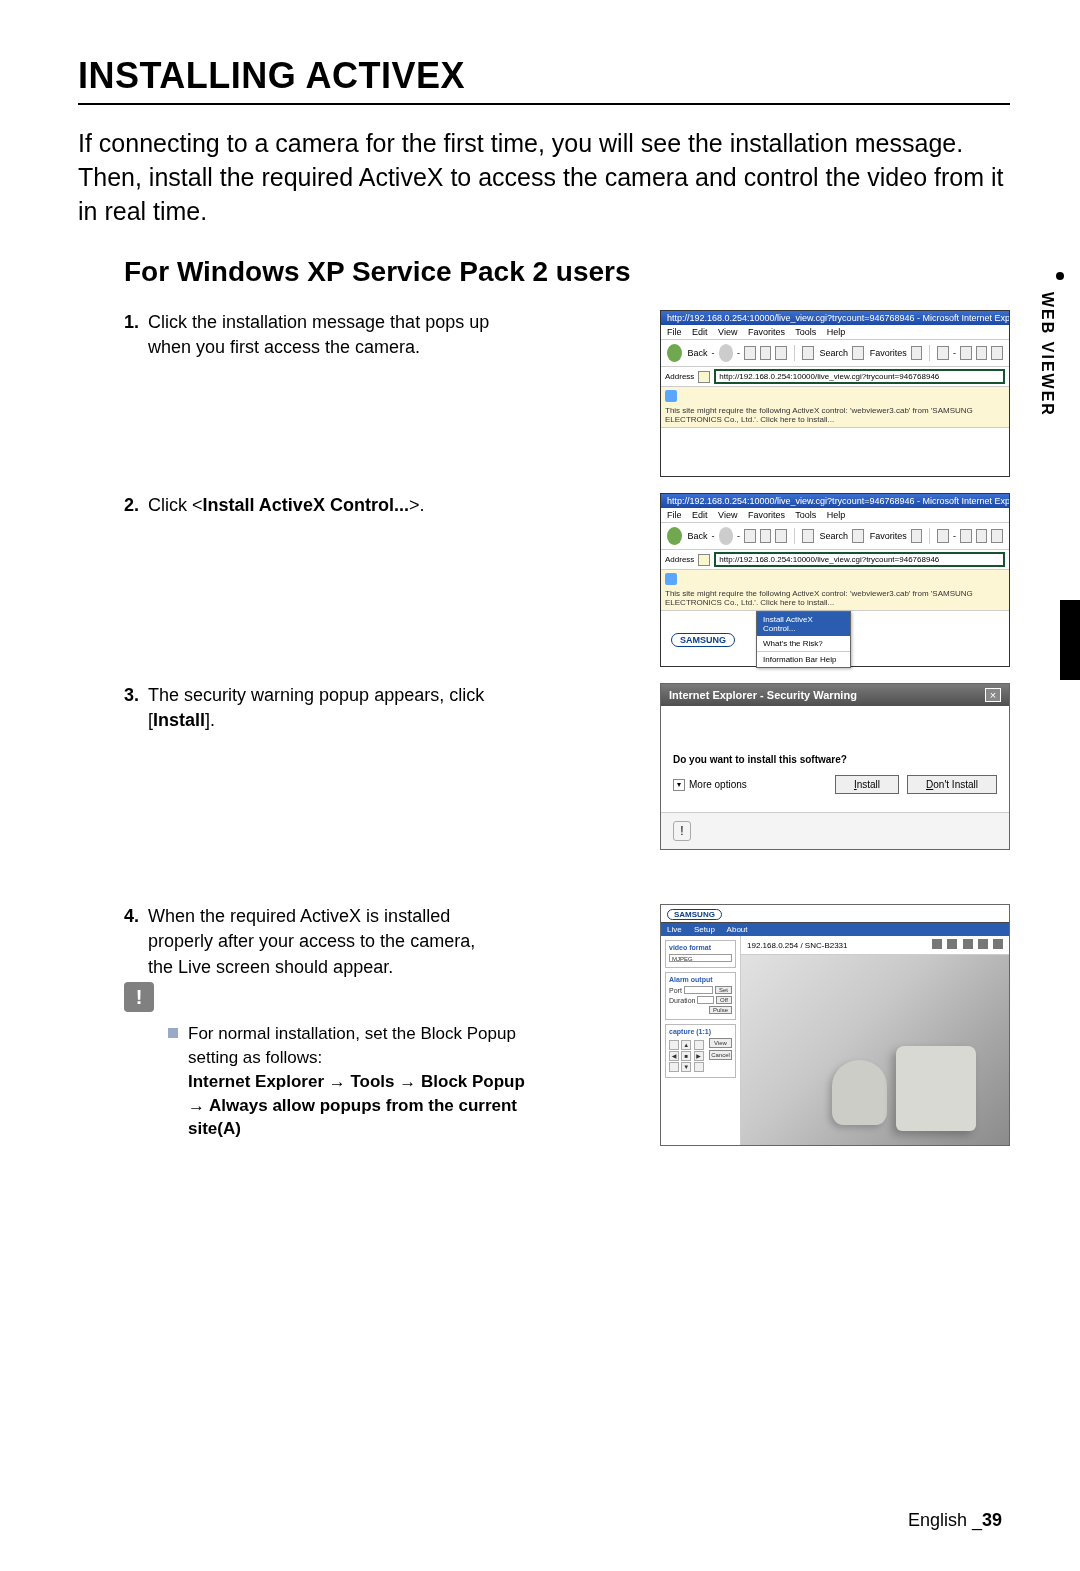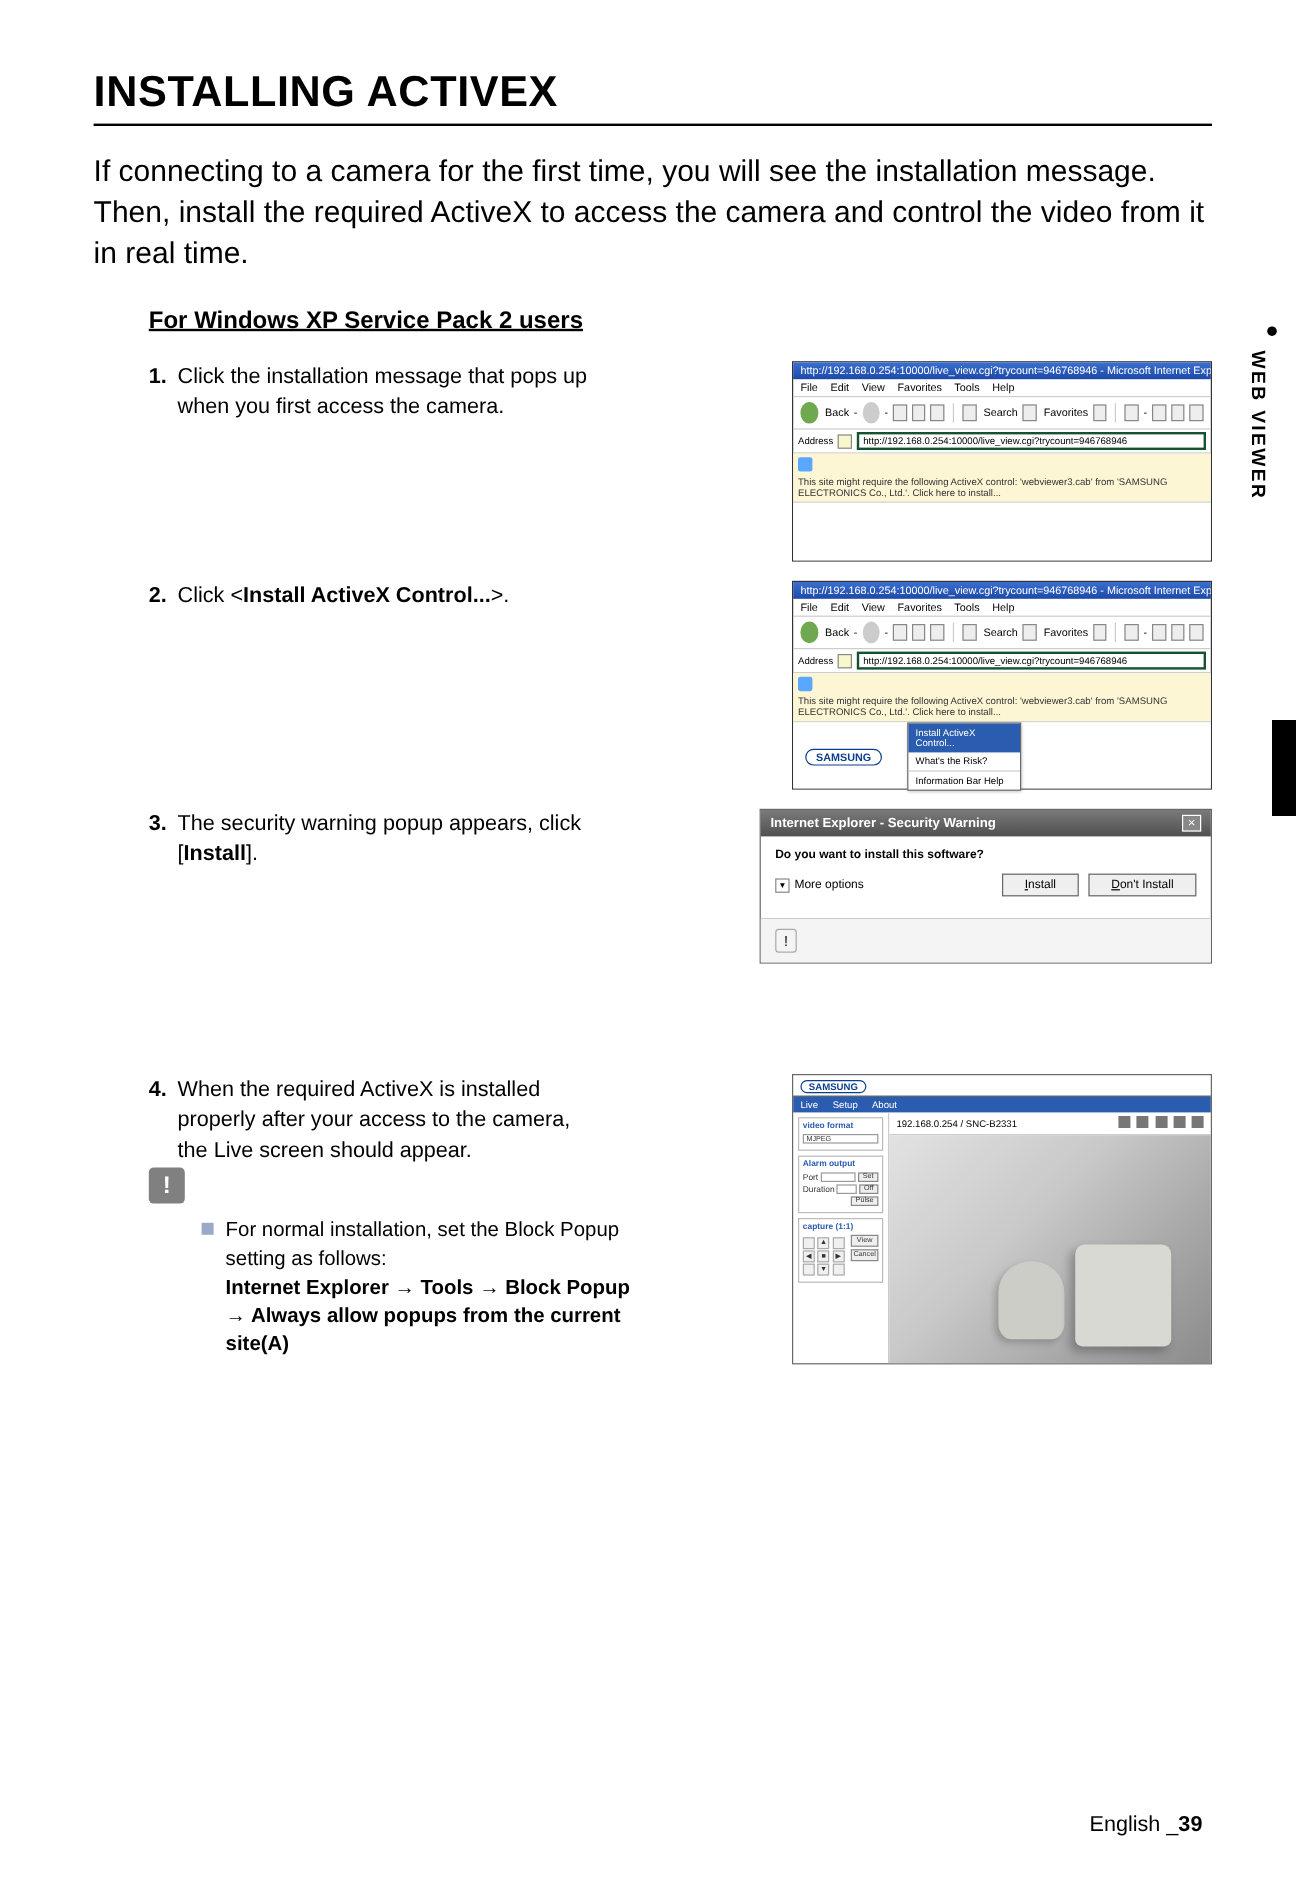--- a/index.html
+++ b/index.html
@@ -24,25 +24,24 @@
     border-bottom: 2px solid #000;
     padding-bottom: 6px;
     margin-bottom: 22px;
   }
   .intro {
     font-size: 25px;
     line-height: 1.35em;
     margin-bottom: 28px;
   }
   .subtitle {
-    font-size: 20px;
+    font-size: 28px;
     font-weight: bold;
     margin-left: 46px;
     margin-bottom: 22px;
-    text-decoration: underline;
   }
   .steps {
     margin-left: 46px;
   }
   .step {
     display: flex;
     align-items: flex-start;
     margin-bottom: 16px;
   }
   .step-left {
@@ -150,21 +149,21 @@
     position:absolute; left:95px; top:0;
     background:#fff; border:1px solid #666;
     font-size:8px; width:95px;
     box-shadow:1px 1px 3px rgba(0,0,0,0.3);
   }
   .context-menu .cm-item { padding:3px 6px; }
   .context-menu .cm-item.sel { background:#2a5db0; color:#fff; }
 
   
   .sec-dialog {
-    width: 377px;
+    width: 350px;
     border: 1px solid #666;
     font-family: Tahoma, sans-serif;
     font-size: 10px;
     background: #fff;
     margin-left:auto;
   }
   .sec-title {
     background: linear-gradient(#7a7a7a,#4f4f4f);
     color:#fff;
     padding: 4px 8px;
@@ -176,21 +175,21 @@
   }
   .sec-close {
     width:16px; height:14px;
     border:1px solid #fff;
     text-align:center;
     line-height:12px;
     font-size:11px;
     font-weight:normal;
     background:#888;
   }
-  .sec-body { padding:10px 12px 8px 12px; }
+  .sec-body { padding:10px 12px 8px 12px;margin-top:38px; }
   .sec-q { font-weight:bold; margin-bottom:10px; font-size:10px;}
   .sec-row { display:flex; align-items:flex-start; gap:10px; margin-bottom:12px;}
   .sec-icon {
     width:28px; height:24px; border:1px solid #999; background:#f0f0f0; flex:0 0 auto;
   }
   .sec-info { font-size:10px; line-height:1.5em; }
   .sec-publisher { font-weight:bold; text-decoration:underline; }
   .sec-actions { display:flex; align-items:center; justify-content:space-between; }
   .sec-more { font-size:10px; display:flex; align-items:center; gap:4px;}
   .sec-more .chev {

